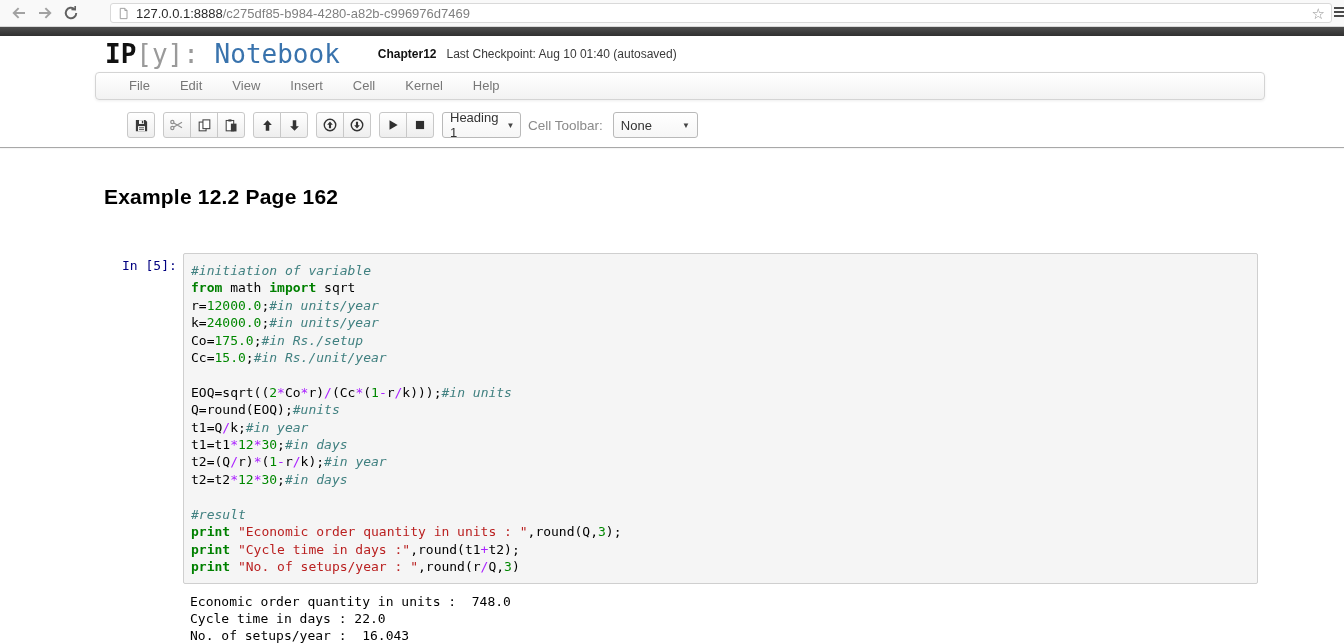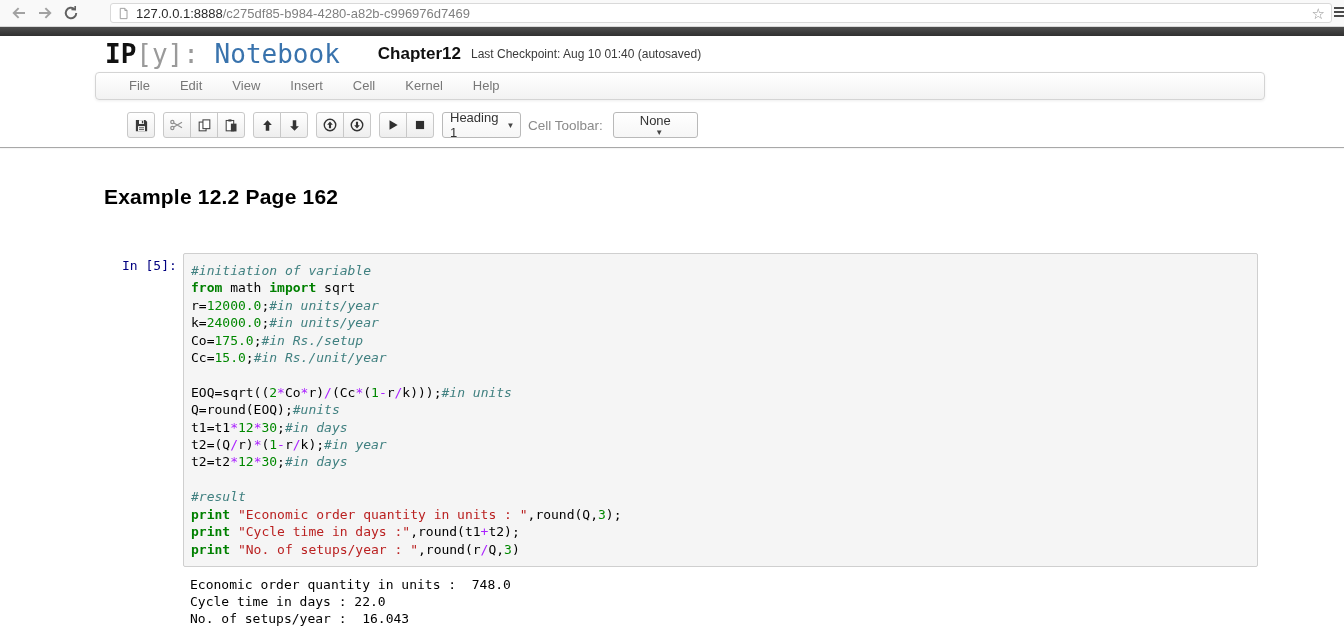--- a/index.html
+++ b/index.html
@@ -23,21 +23,21 @@
 
   
   .dark-strip { height:9px; background:linear-gradient(#4e4e4e,#303030); }
 
   
   .nb-header { height:36px; background:#fff; display:flex; align-items:center; }
   .logo { margin-left:105px; font-family:"DejaVu Sans Mono", monospace; font-size:26px; line-height:1; }
   .logo .ip { color:#111; font-weight:bold; }
   .logo .y  { color:#9a9a9a; }
   .logo .nb { color:var(--c-logo_blue,#3973AD); }
-  .nb-title { margin-left:38px; font-size:17px; font-weight:bold; color:#111; }
+  .nb-title { margin-left:38px; font-size:12px; font-weight:bold; color:#111; }
   .checkpoint { margin-left:10px; font-size:12px; color:#3a3a3a; }
 
   
   .menubar-wrap { padding:0 0 6px 0; background:#fff; }
   .menubar { margin-left:95px; width:1170px; height:28px;
              background:linear-gradient(#ffffff,#f2f2f2);
              border:1px solid #d4d4d4; border-radius:4px;
              box-shadow:0 1px 3px rgba(0,0,0,0.07);
              display:flex; align-items:flex-start; padding-left:18px; }
   .menu-item { font-size:13px; color:#777; padding:0 15px; line-height:26px; cursor:default; }
@@ -50,21 +50,21 @@
          border:1px solid #c8c8c8; display:flex; align-items:center; justify-content:center; }
   .btn-group .btn + .btn { margin-left:-1px; }
   .btn-group .btn:first-child { border-radius:3px 0 0 3px; }
   .btn-group .btn:last-child  { border-radius:0 3px 3px 0; }
   .btn-group .btn:only-child  { border-radius:3px; }
   .select-box { height:26px; background:linear-gradient(#ffffff,#f6f6f6);
                 border:1px solid #b9b9b9; border-radius:3px;
                 display:flex; align-items:center; justify-content:space-between;
                 font-size:13px; color:#333; padding:0 7px; }
   .sel-heading { width:79px; margin-right:7px; }
-  .sel-none { width:85px;flex-direction:column; }
+  .sel-none { width:85px; }
   .caret { font-size:8px; color:#444; margin-left:8px; }
   .ct-label { font-size:13.5px; color:#8a8a8a; margin-right:10px; }
 
   .page-divider { border-bottom:1px solid #a8a8a8; box-shadow:0 1px 1px rgba(0,0,0,0.05); }
 
   
   .main { padding-left:104px; background:#fff; }
   .nb-heading { margin-top:37px; font-size:21px; font-weight:bold; color:#000; letter-spacing:0.2px; }
 
   .cell-row { display:flex; margin-left:18px; margin-top:44px; }
@@ -239,20 +239,21 @@
       <div>
           <div class="code-line"><span class="tok-c">#initiation of variable</span></div>
           <div class="code-line"><span class="tok-k">from</span><span class="tok-p"> math </span><span class="tok-k">import</span><span class="tok-p"> sqrt</span></div>
           <div class="code-line"><span class="tok-p">r=</span><span class="tok-n">12000.0</span><span class="tok-p">;</span><span class="tok-c">#in units/year</span></div>
           <div class="code-line"><span class="tok-p">k=</span><span class="tok-n">24000.0</span><span class="tok-p">;</span><span class="tok-c">#in units/year</span></div>
           <div class="code-line"><span class="tok-p">Co=</span><span class="tok-n">175.0</span><span class="tok-p">;</span><span class="tok-c">#in Rs./setup</span></div>
           <div class="code-line"><span class="tok-p">Cc=</span><span class="tok-n">15.0</span><span class="tok-p">;</span><span class="tok-c">#in Rs./unit/year</span></div>
           <div class="code-line">&nbsp;</div>
           <div class="code-line"><span class="tok-p">EOQ=sqrt((</span><span class="tok-n">2</span><span class="tok-o">*</span><span class="tok-p">Co</span><span class="tok-o">*</span><span class="tok-p">r)</span><span class="tok-o">/</span><span class="tok-p">(Cc</span><span class="tok-o">*</span><span class="tok-p">(</span><span class="tok-n">1</span><span class="tok-o">-</span><span class="tok-p">r</span><span class="tok-o">/</span><span class="tok-p">k)));</span><span class="tok-c">#in units</span></div>
           <div class="code-line"><span class="tok-p">Q=round(EOQ);</span><span class="tok-c">#units</span></div>
+          <div class="code-line"><span class="tok-p">t1=Q</span><span class="tok-o">/</span><span class="tok-p">k;</span><span class="tok-c">#in year</span></div>
           <div class="code-line"><span class="tok-p">t1=t1</span><span class="tok-o">*</span><span class="tok-n">12</span><span class="tok-o">*</span><span class="tok-n">30</span><span class="tok-p">;</span><span class="tok-c">#in days</span></div>
           <div class="code-line"><span class="tok-p">t2=(Q</span><span class="tok-o">/</span><span class="tok-p">r)</span><span class="tok-o">*</span><span class="tok-p">(</span><span class="tok-n">1</span><span class="tok-o">-</span><span class="tok-p">r</span><span class="tok-o">/</span><span class="tok-p">k);</span><span class="tok-c">#in year</span></div>
           <div class="code-line"><span class="tok-p">t2=t2</span><span class="tok-o">*</span><span class="tok-n">12</span><span class="tok-o">*</span><span class="tok-n">30</span><span class="tok-p">;</span><span class="tok-c">#in days</span></div>
           <div class="code-line">&nbsp;</div>
           <div class="code-line"><span class="tok-c">#result</span></div>
           <div class="code-line"><span class="tok-k">print</span><span class="tok-p"> </span><span class="tok-s">"Economic order quantity in units : "</span><span class="tok-p">,round(Q,</span><span class="tok-n">3</span><span class="tok-p">);</span></div>
           <div class="code-line"><span class="tok-k">print</span><span class="tok-p"> </span><span class="tok-s">"Cycle time in days :"</span><span class="tok-p">,round(t1</span><span class="tok-o">+</span><span class="tok-p">t2);</span></div>
           <div class="code-line"><span class="tok-k">print</span><span class="tok-p"> </span><span class="tok-s">"No. of setups/year : "</span><span class="tok-p">,round(r</span><span class="tok-o">/</span><span class="tok-p">Q,</span><span class="tok-n">3</span><span class="tok-p">)</span></div>
         </div>
     </div>

